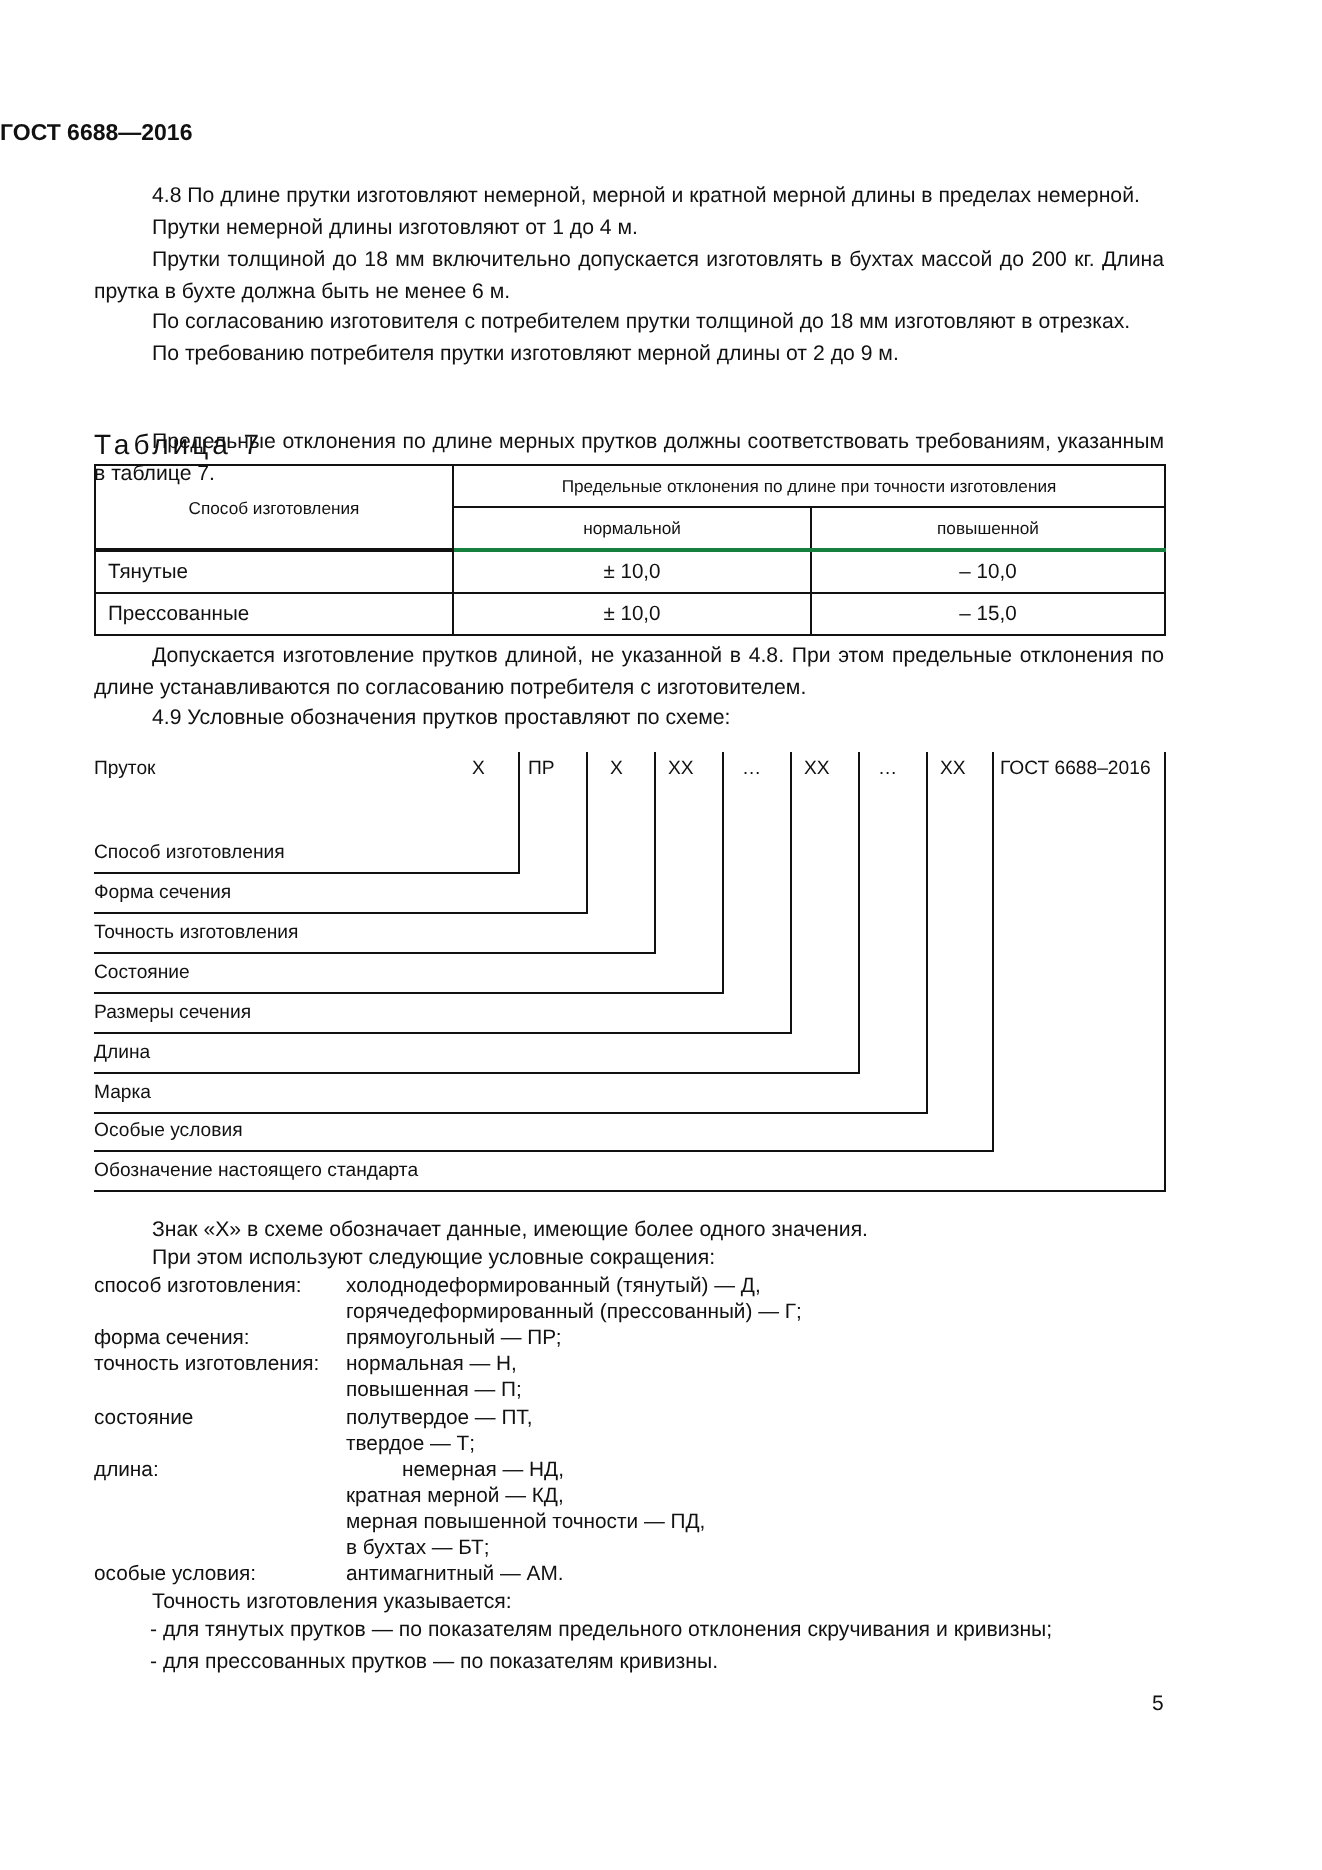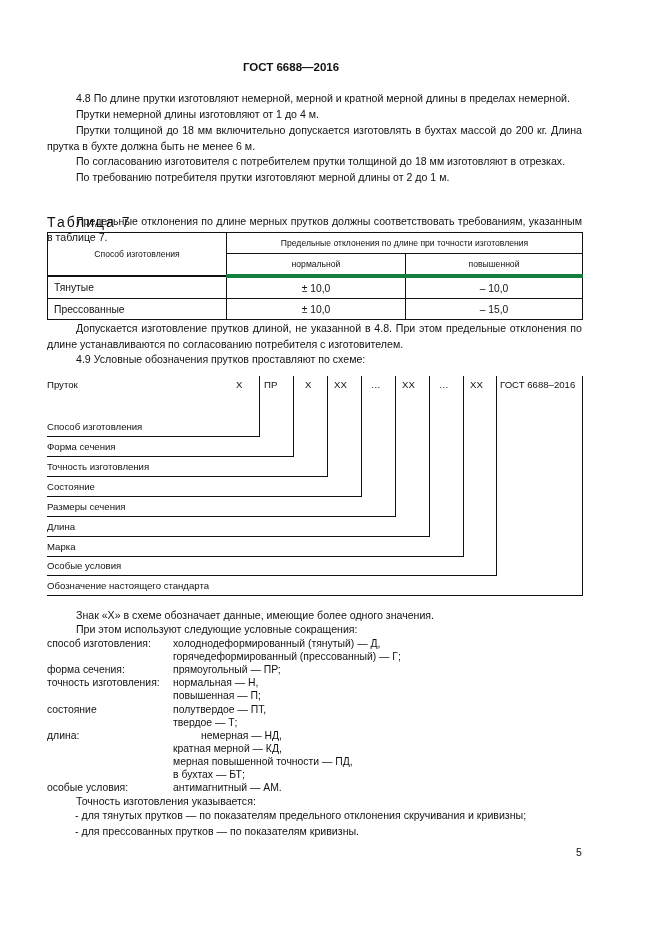--- a/index.html
+++ b/index.html
@@ -1,46 +1,46 @@
 <!DOCTYPE html>
 <html><head>
 <meta charset="utf-8">
 <style>
   html, body { margin:0; padding:0; background:#fff; }
   body { width:661px; height:935px; position:relative; overflow:hidden;
          font-family:"Liberation Sans", sans-serif; color:#111; font-size:10.6px; }
   .abs { position:absolute; white-space:nowrap; }
-  .hdr { left:0; top:61px; width:582px; text-align:center; font-weight:bold; font-size:11.5px; }
+  .hdr { left:0; top:61px; width:582px; text-align:left; font-weight:bold; font-size:11.5px; }
   .p { position:absolute; left:47px; width:535px; line-height:15.5px; }
   .ind { text-indent:29px; }
   .tcap { left:47px; top:214px; letter-spacing:2px; font-size:14px; }
   table.t7 { position:absolute; left:47px; top:232px; width:536px; border-collapse:collapse; }
   table.t7 td { border:1px solid #111; padding:0 6px; height:20px; font-size:10.3px; }
   table.t7 td.h { font-size:8.6px; text-align:center; }
   table.t7 td.c { text-align:center; }
-  table.t7 tr.hr2 td { border-bottom:4px solid #15803d; }
+  table.t7 tr.hr2 td { border-bottom:2px solid #15803d; }
   .sch { position:absolute; font-size:9.6px; }
   .vl { position:absolute; width:1px; background:#111; }
   .hl { position:absolute; height:1px; background:#111; }
   .lbl { position:absolute; left:47px; font-size:9.6px; white-space:nowrap; }
   .abbr { position:absolute; left:47px; font-size:10.4px; line-height:13.3px; }
   .abbr .k { position:absolute; left:0; white-space:nowrap; }
   .abbr .v { position:absolute; left:126px; white-space:nowrap; }
   .pg { left:576px; top:846px; font-size:10.5px; }
 </style>
 </head>
 <body>
 
 <div class="abs hdr">ГОСТ 6688—2016</div>
 
 <div class="p ind" style="top:91px;">4.8 По длине прутки изготовляют немерной, мерной и кратной мерной длины в пределах немерной.</div>
 <div class="p ind" style="top:107px;">Прутки немерной длины изготовляют от 1 до 4 м.</div>
 <div class="p ind" style="top:123px; text-align:justify;">Прутки толщиной до 18 мм включительно допускается изготовлять в бухтах массой до 200 кг. Длина прутка в бухте должна быть не менее 6 м.</div>
 <div class="p ind" style="top:154px;">По согласованию изготовителя с потребителем прутки толщиной до 18 мм изготовляют в отрезках.</div>
-<div class="p ind" style="top:170px;">По требованию потребителя прутки изготовляют мерной длины от 2 до 1 м.</div>
+<div class="p ind" style="top:170px;">По требованию потребителя прутки изготовляют мерной длины от 2 до 9 м.</div>
 <div class="p ind" style="top:186px; text-align:justify;margin-top:28px;">Предельные отклонения по длине мерных прутков должны соответствовать требованиям, указанным в таблице 7.</div>
 
 <div class="abs tcap">Таблица 7</div>
 <table class="t7">
   <tbody>
       <tr>
     <td rowspan="2" class="h" style="width:166px; border-bottom:2px solid #111;">Способ изготовления</td>
     <td colspan="2" class="h">Предельные отклонения по длине при точности изготовления</td>
   </tr>
   <tr class="hr2">

